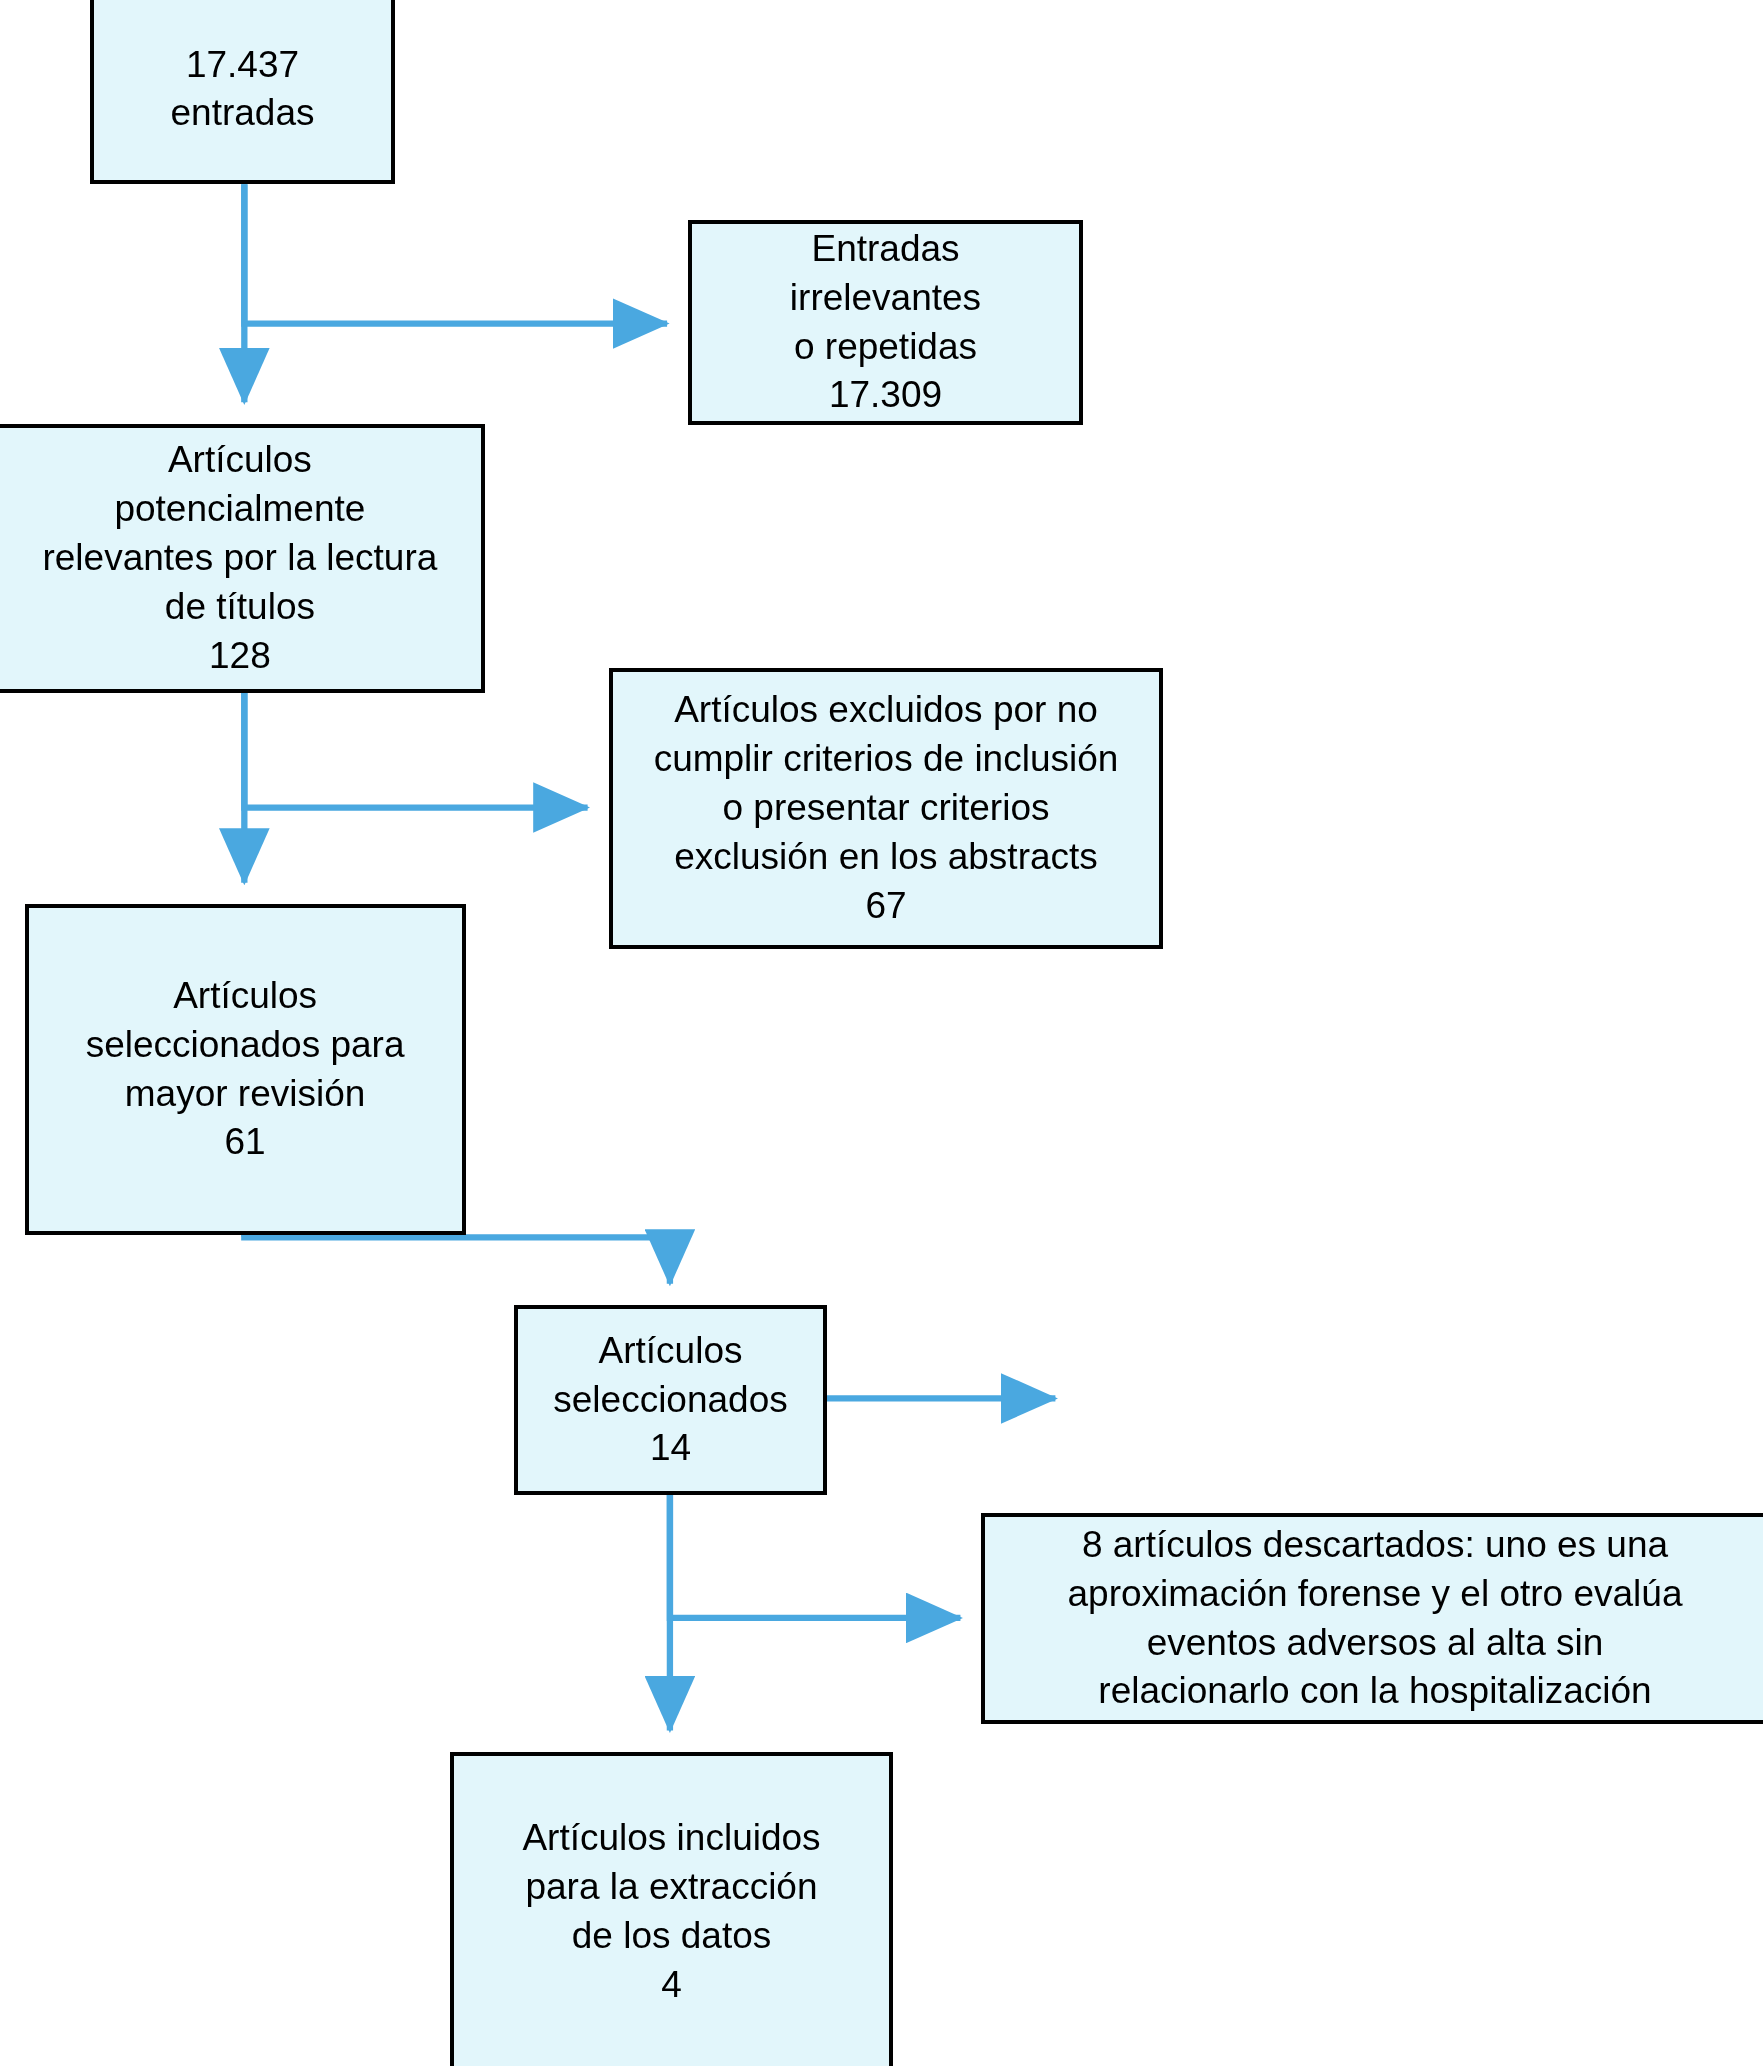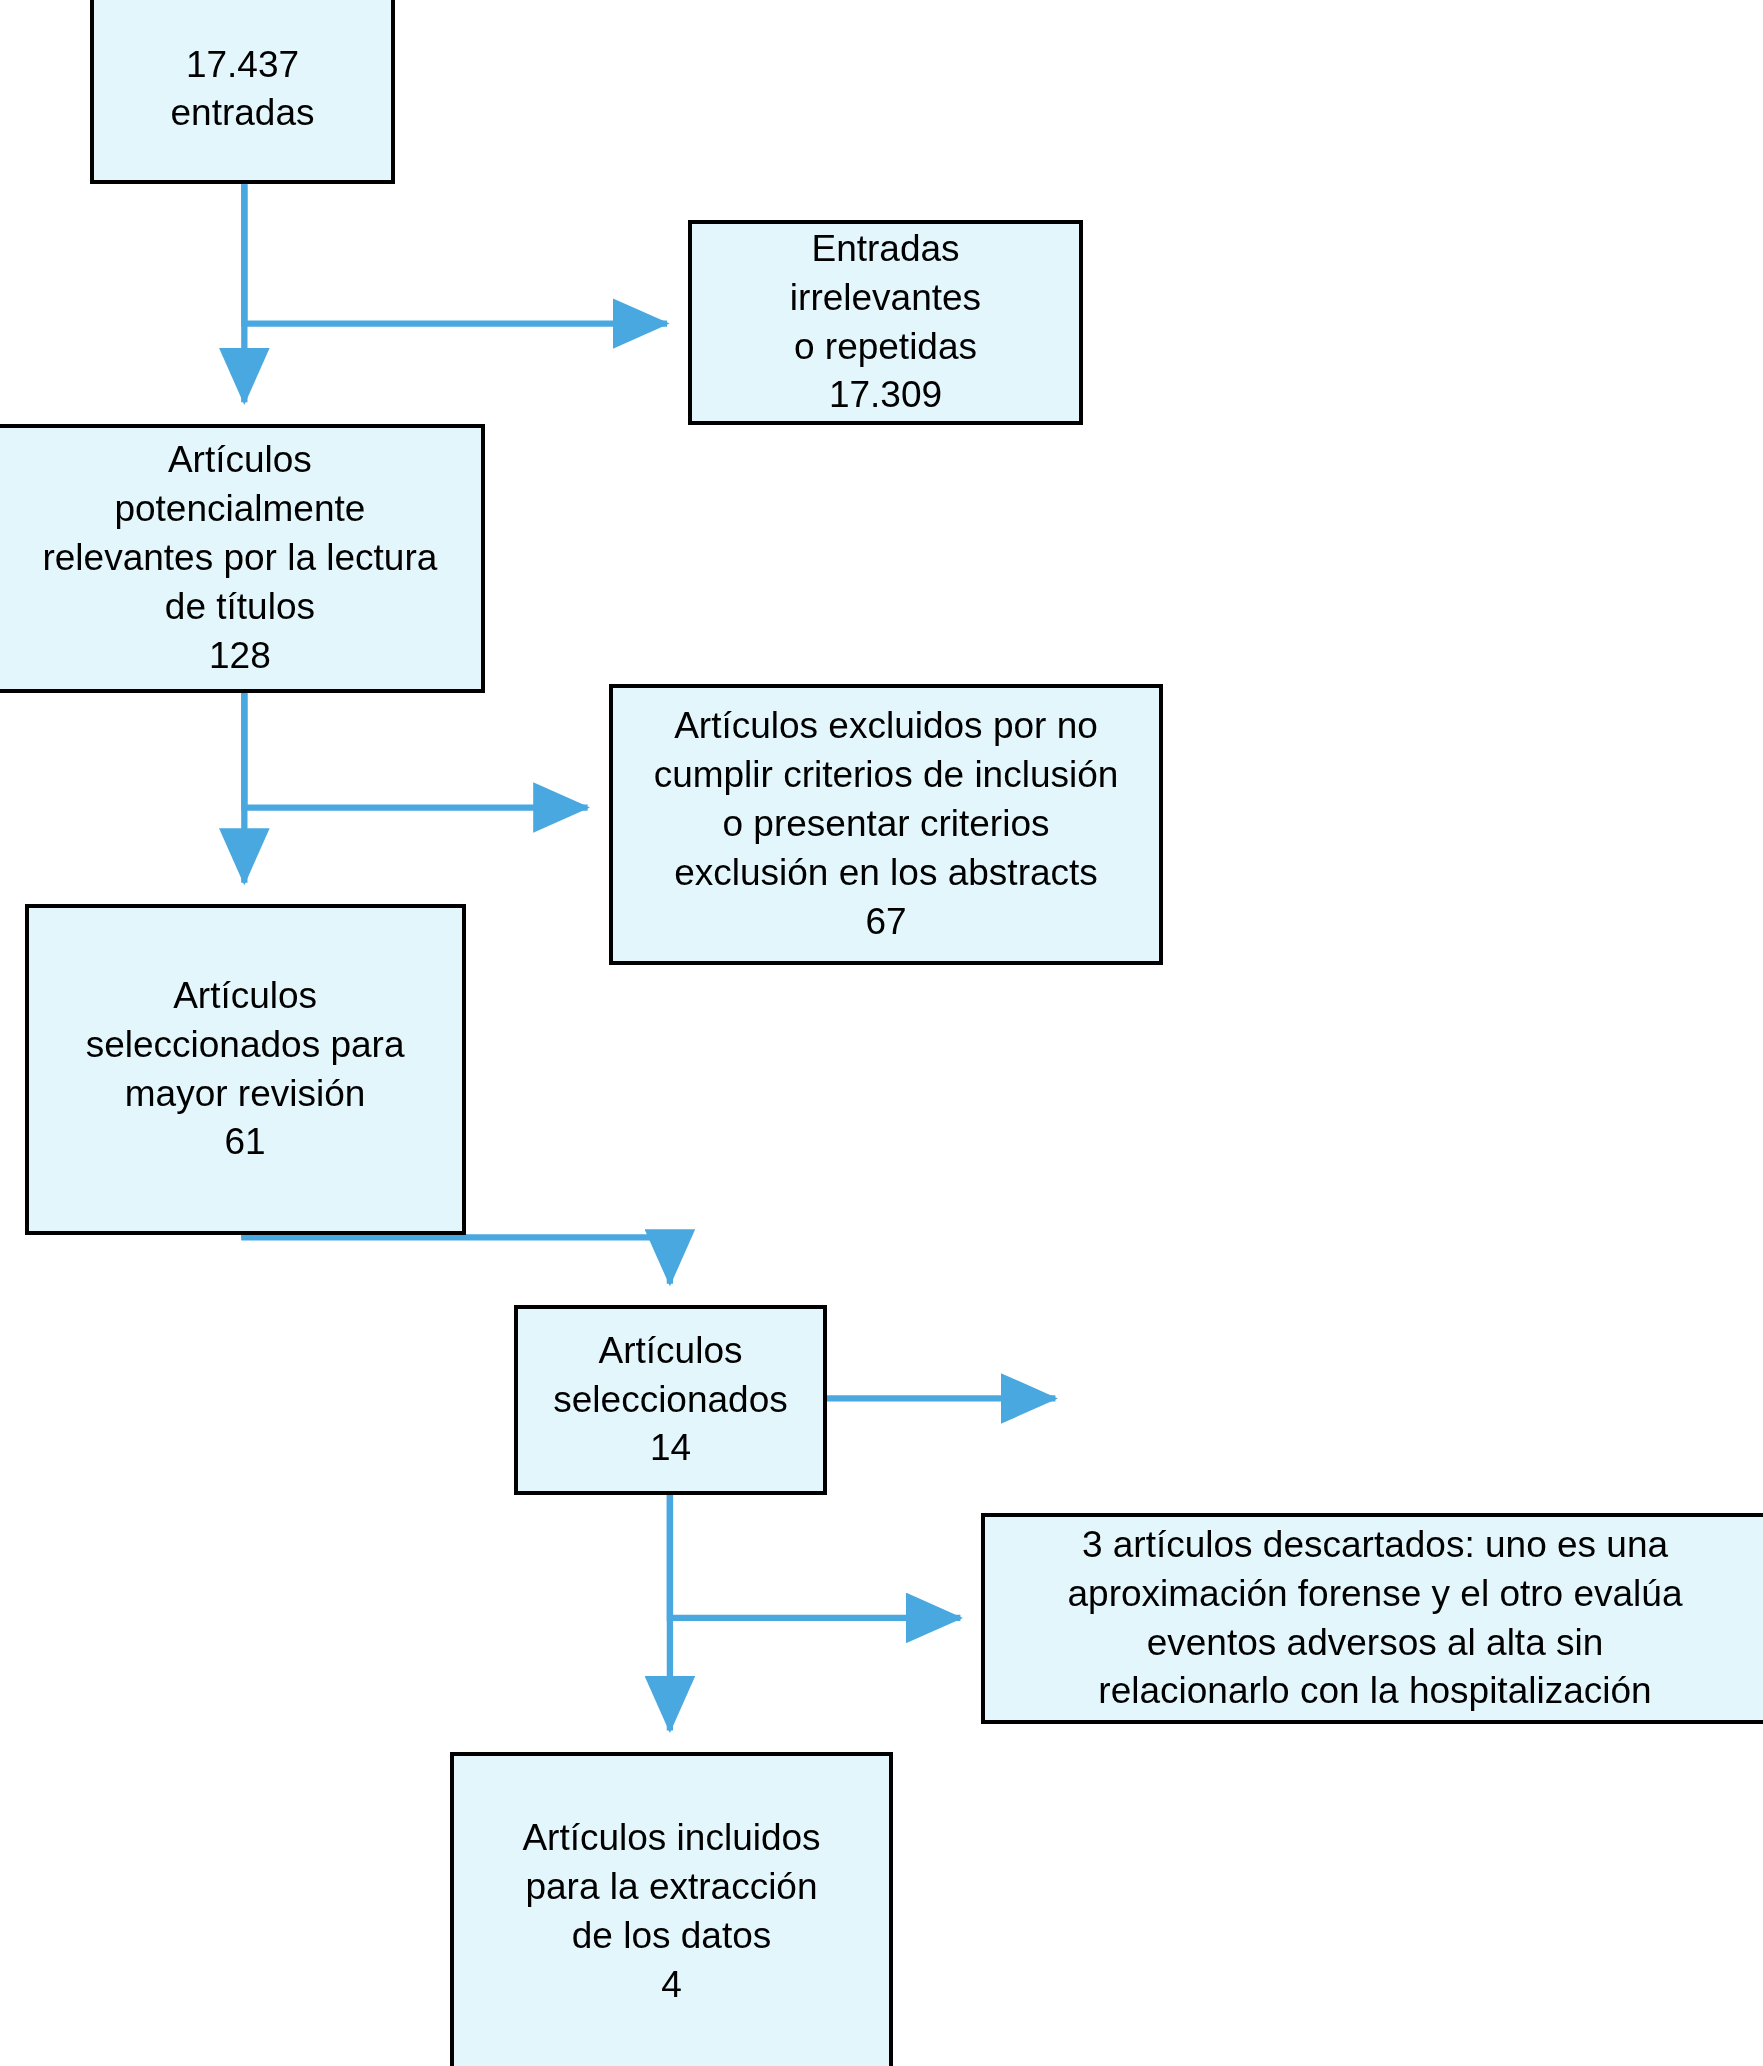--- a/index.html
+++ b/index.html
@@ -106,21 +106,21 @@
   </div>
 
   <div class="node" style="left:-5.6px; top:424px; width:491px; height:269px;">
     <span class="txt">Artículos
 potencialmente
 relevantes por la lectura
 de títulos
 128</span>
   </div>
 
-  <div class="node" style="left:609px; top:668px; width:554px; height:281px;margin-top:16px;">
+  <div class="node" style="left:609px; top:668px; width:554px; height:281px;">
     <span class="txt">Artículos excluidos por no
 cumplir criterios de inclusión
 o presentar criterios
 exclusión en los abstracts
 67</span>
   </div>
 
   <div class="node" style="left:24.6px; top:904px; width:441px; height:331px;">
     <span class="txt">Artículos
 seleccionados para
@@ -129,21 +129,21 @@
   </div>
 
   <div class="node" style="left:514px; top:1305px; width:313px; height:190px;">
     <span class="txt">Artículos
 seleccionados
 14</span>
   </div>
 
 
   <div class="node" style="left:981px; top:1513px; width:788px; height:211px;">
-    <span class="txt">3 artículos descartados: uno es una
+    <span class="txt">8 artículos descartados: uno es una
 aproximación forense y el otro evalúa
 eventos adversos al alta sin
 relacionarlo con la hospitalización</span>
   </div>
 
   <div class="node" style="left:450px; top:1752px; width:443px; height:320px;">
     <span class="txt">Artículos incluidos
 para la extracción
 de los datos
 4</span>

